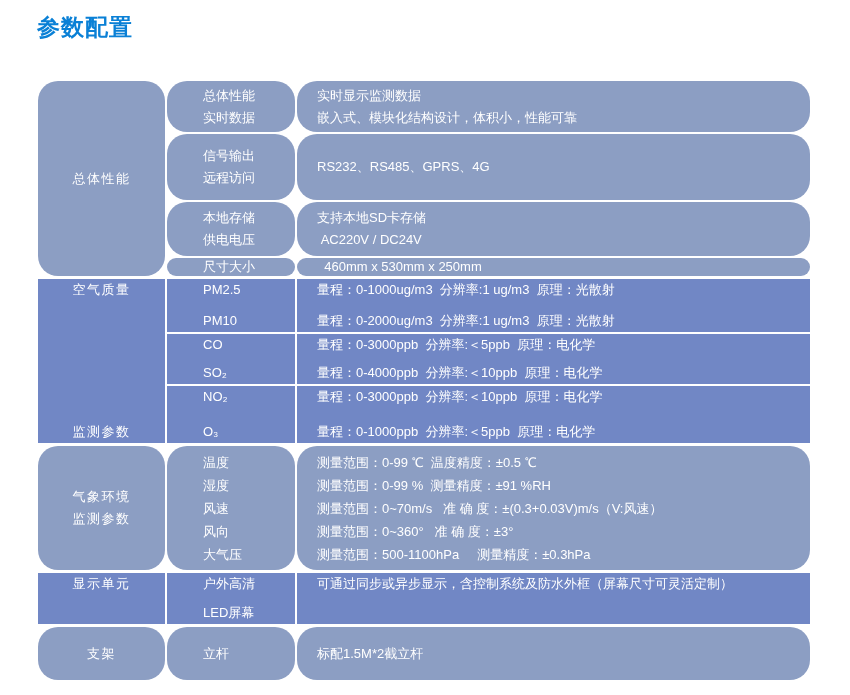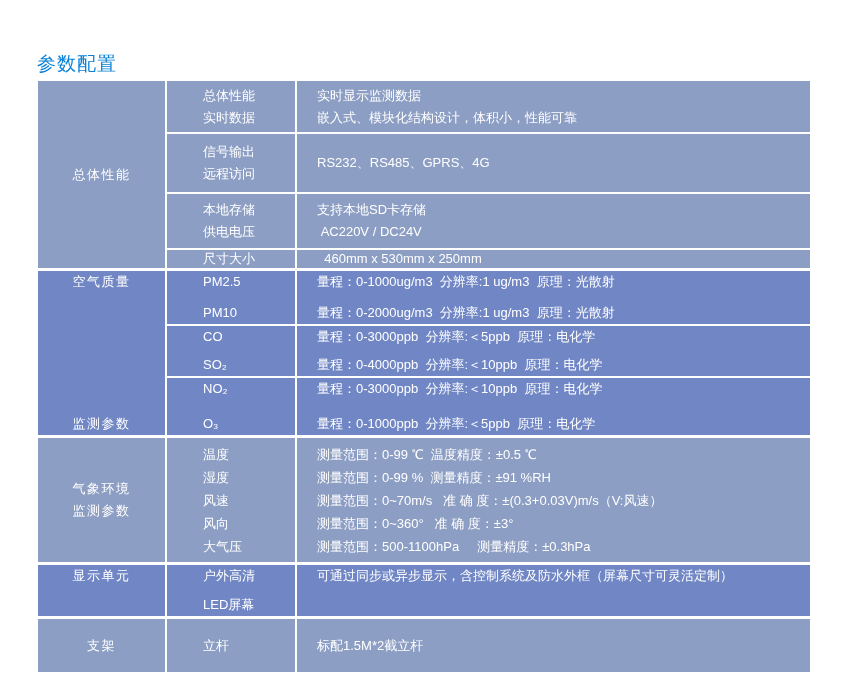--- a/index.html
+++ b/index.html
@@ -2,23 +2,22 @@
 <html style="--accent: #0a80d6; --light: #8c9ec3; --dark: #7187c5;"><head>
 <meta charset="utf-8">
 <style>
   html,body { margin:0; padding:0; background:#ffffff; }
   body {
     width:850px; height:695px; position:relative; overflow:hidden;
     font-family:"Liberation Sans", sans-serif;
   }
   .page-title {
     position:absolute; left:37px; top:12px;
-    font-size:19px; font-weight:normal; color:var(--accent,#0a80d6);
+    font-size:23px; font-weight:bold; color:var(--accent,#0a80d6);
     letter-spacing:1px;
-    margin-top:39px;
   }
   .spec-table {
     position:absolute; left:38px; top:81px; width:772px;
     display:flex; flex-direction:column; gap:3px;
   }
   .section { display:flex; gap:2px; }
   .cat-cell {
     width:127px; flex:none; align-self:stretch;
     display:flex; flex-direction:column; align-items:center; justify-content:center;
     color:#ffffff; font-size:13px; line-height:22px; letter-spacing:1.5px;
@@ -30,21 +29,21 @@
     display:flex; flex-direction:column; justify-content:center;
     color:#ffffff; font-size:13px; line-height:22px;
   }
   .value-cell {
     flex:1; box-sizing:border-box; padding-left:20px; padding-right:8px;
     display:flex; flex-direction:column; justify-content:center;
     color:#ffffff; font-size:13px; line-height:22px;
     white-space:pre-wrap;
   }
   .row.tall .param-cell, .row.tall .value-cell { line-height:23px; }
-  .light .cat-cell, .light .param-cell, .light .value-cell { background:var(--light,#8c9ec3); }
+  .light .cat-cell, .light .param-cell, .light .value-cell { background:var(--light,#8c9ec3);border-radius:20px; }
   .dark  .cat-cell, .dark  .param-cell, .dark  .value-cell { background:var(--dark,#7187c5);justify-content:space-between; }
 </style>
 </head>
 <body>
 
 <div class="page-title">参数配置</div>
 
 <div class="spec-table">
 
   <div class="section light">
@@ -55,21 +54,21 @@
       <div class="row" style="height:51px">
         <div class="param-cell">
           <div>总体性能</div>
           <div>实时数据</div>
         </div>
         <div class="value-cell">
           <div>实时显示监测数据</div>
           <div>嵌入式、模块化结构设计，体积小，性能可靠</div>
         </div>
       </div>
-      <div class="row" style="height:58px">
+      <div class="row" style="height:66px">
         <div class="param-cell">
           <div>信号输出</div>
           <div>远程访问</div>
         </div>
         <div class="value-cell">
           <div>RS232、RS485、GPRS、4G</div>
         </div>
       </div>
       <div class="row" style="height:54px">
         <div class="param-cell">

